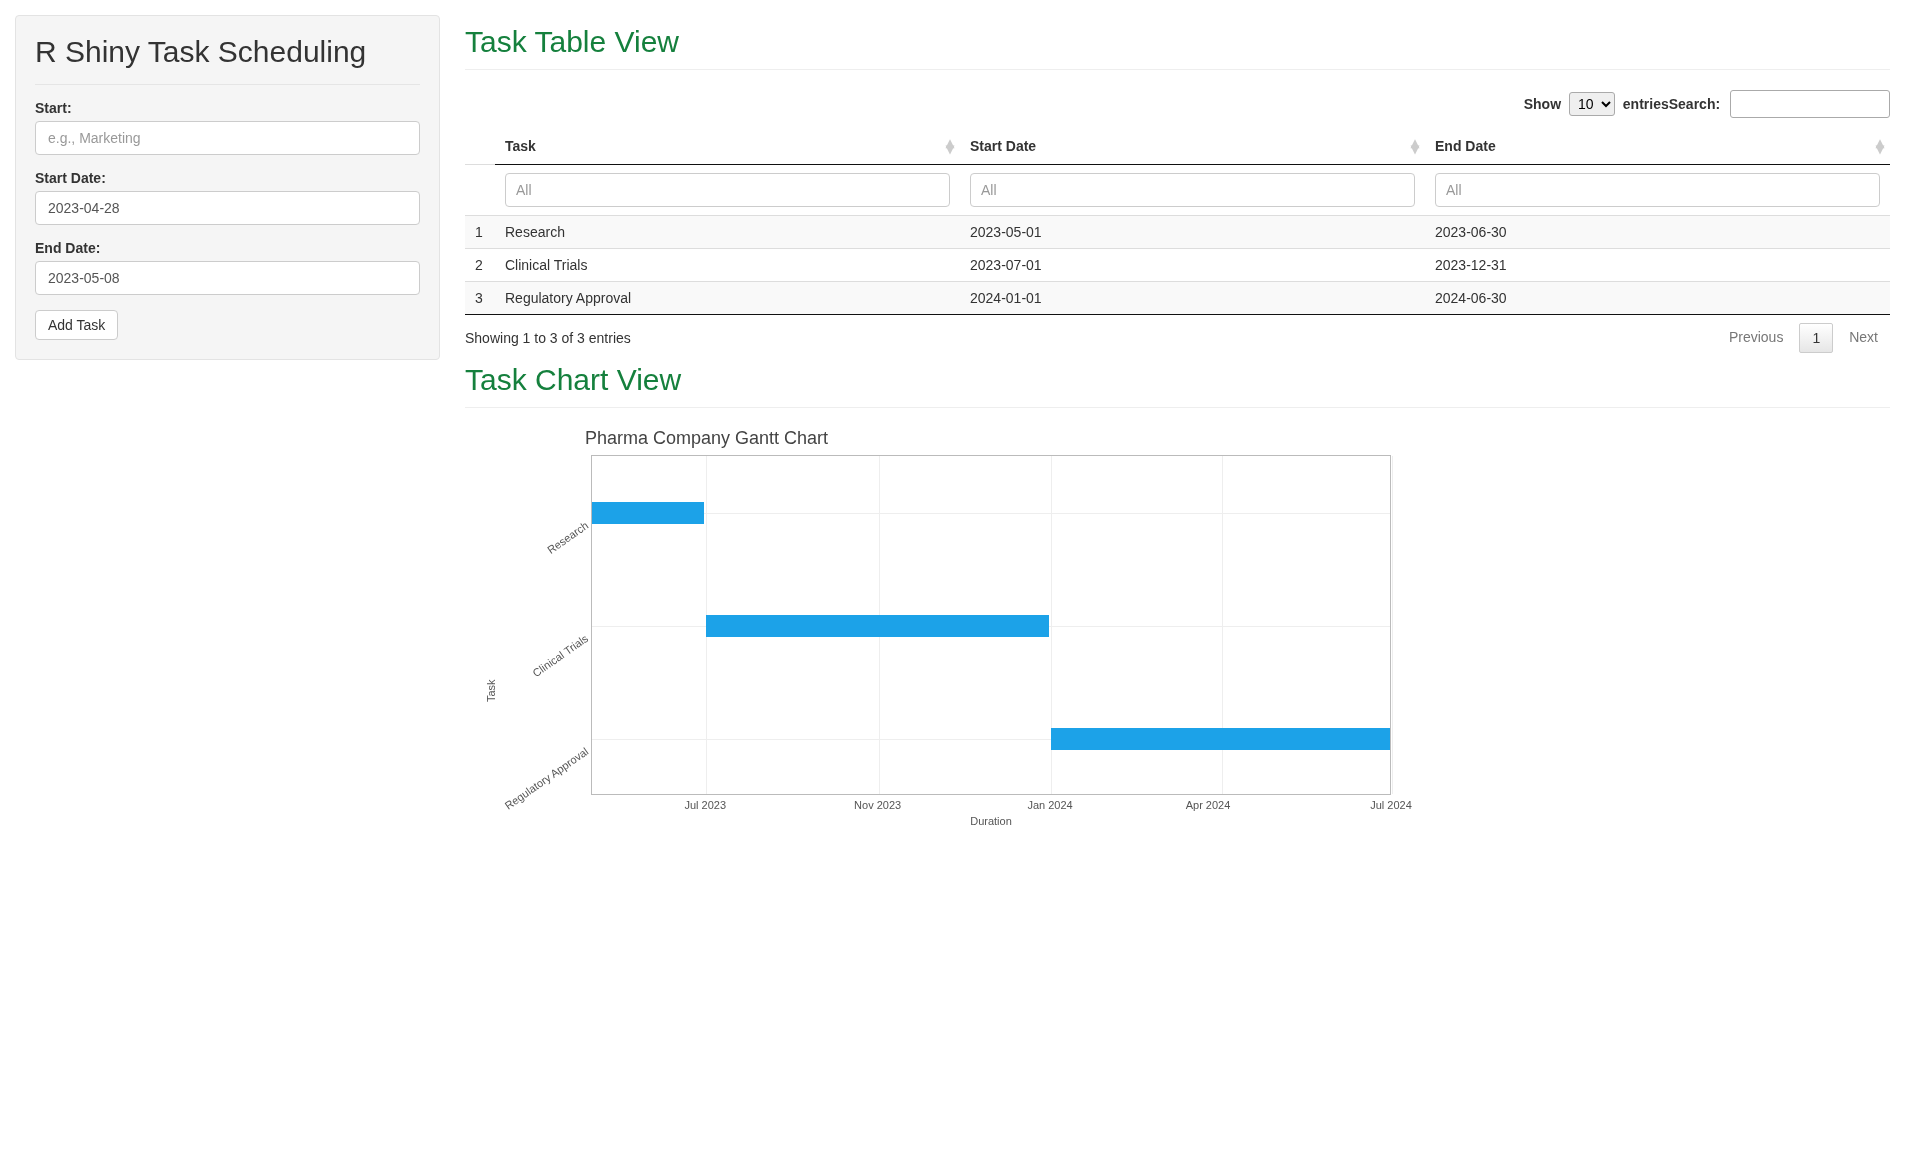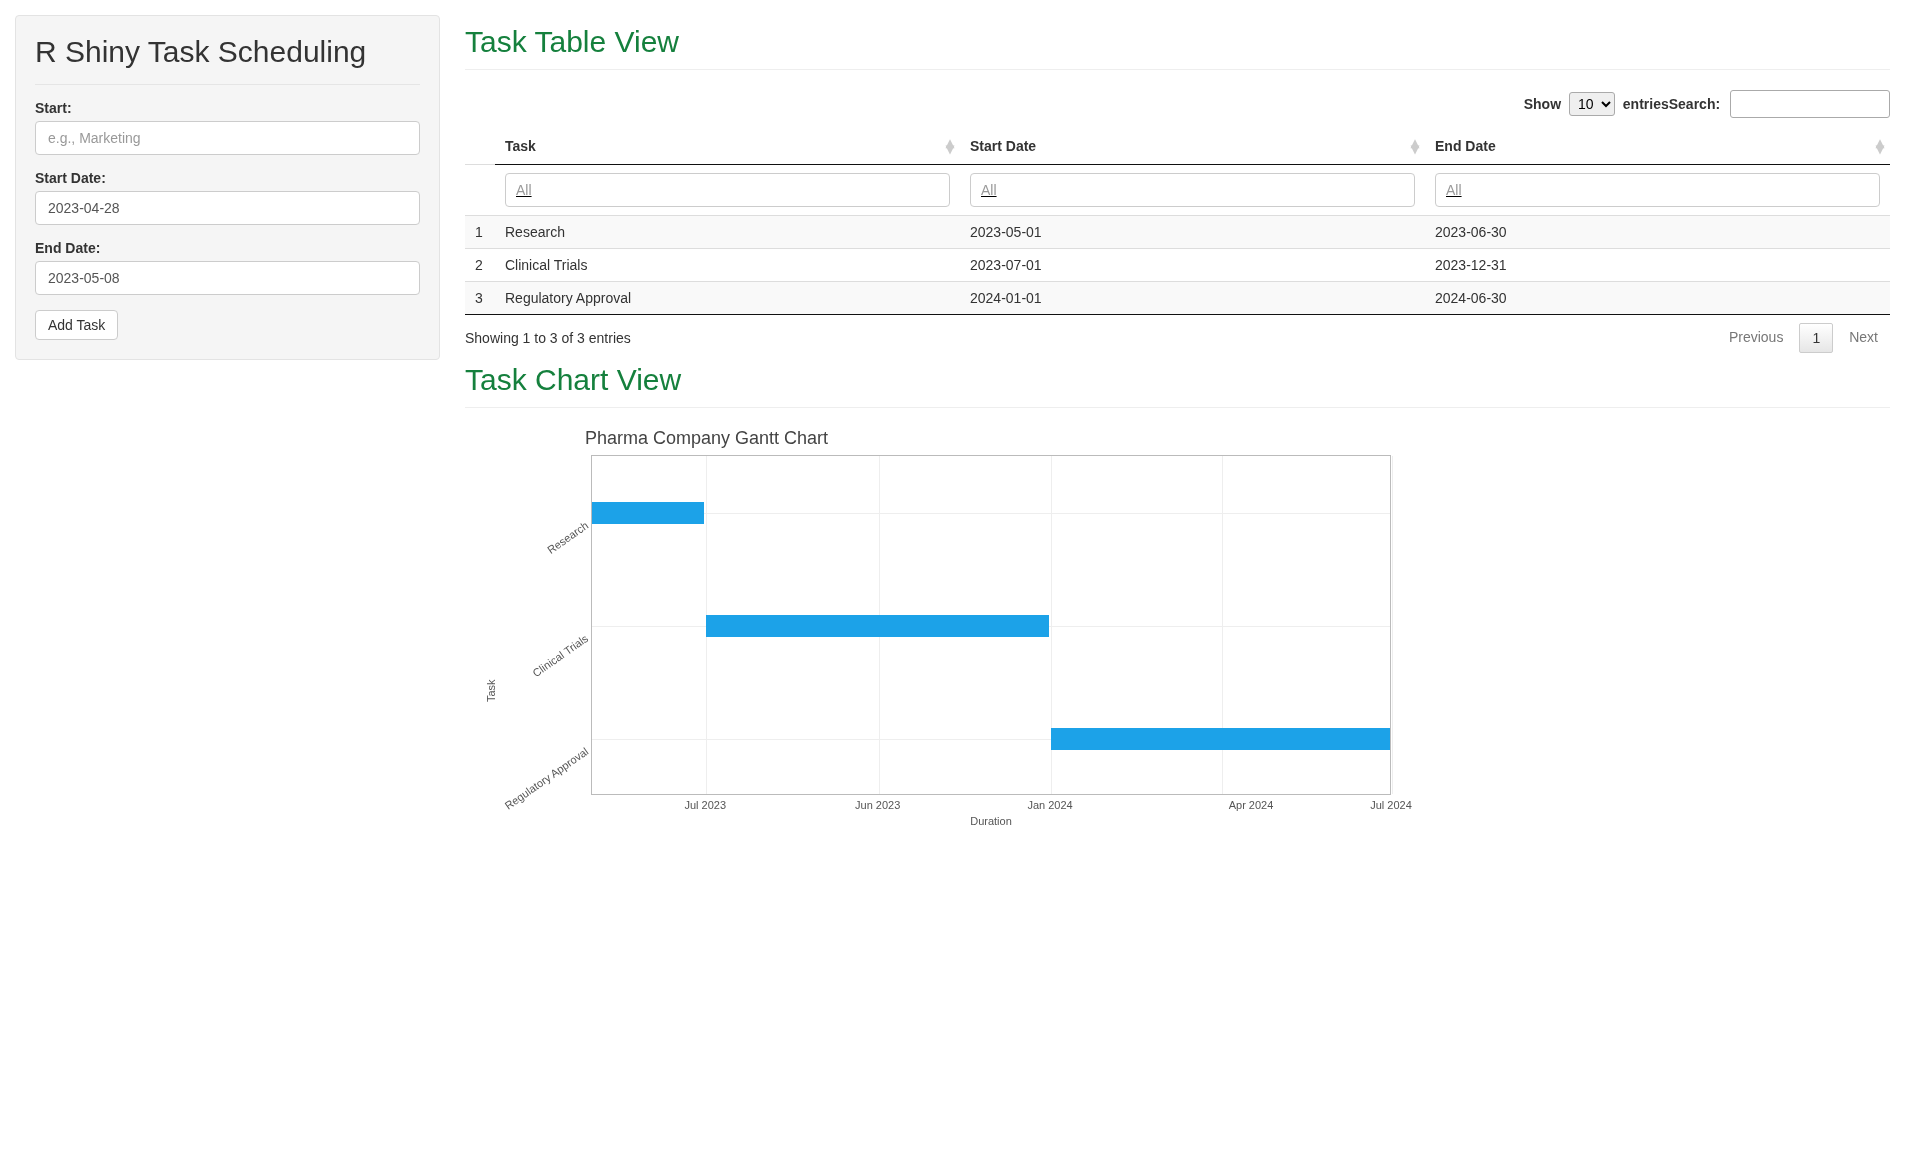--- a/index.html
+++ b/index.html
@@ -140,21 +140,20 @@
     padding: 8px 10px;
     border-bottom: 1px solid #ddd;
   }
   .filter-row input {
     width: 100%;
     border: 1px solid #ccc;
     border-radius: 4px;
     padding: 14px 10px;
     font-size: 14px;
     height: 34px;
-    text-decoration: underline;
   }
   .filter-row input::placeholder { color: #999; }
   table.dataTable tbody tr td {
     padding: 8px 10px;
     border-top: 1px solid #ddd;
   }
   table.dataTable tbody tr:nth-child(odd) { background: #f9f9f9; }
   table.dataTable tbody tr:last-child td { border-bottom: 1px solid #111; }
 
   .dt-footer {
@@ -397,23 +396,23 @@
               <div class="vgrid" style="left: 800px;"></div>
               <div class="hgrid" style="top: 56.6667px;"></div>
               <div class="bar" style="left: 0px; width: 112.412px; top: 45.6667px;"></div>
               <div class="hgrid" style="top: 170px;"></div>
               <div class="bar" style="left: 114.286px; width: 342.857px; top: 159px;"></div>
               <div class="hgrid" style="top: 283.333px;"></div>
               <div class="bar" style="left: 459.016px; width: 339.11px; top: 272.333px;"></div>
             </div>
           <div class="x-ticks" id="x-ticks">
               <div class="x-tick" style="left: 114.286px;">Jul 2023</div>
-              <div class="x-tick" style="left: 286.651px;">Jun 2023</div>
+              <div class="x-tick" style="left: 286.651px;">Nov 2023</div>
               <div class="x-tick" style="left: 459.016px;">Jan 2024</div>
-              <div class="x-tick" style="left: 660px;">Apr 2024</div>
+              <div class="x-tick" style="left: 617px;">Apr 2024</div>
               <div class="x-tick" style="left: 800px;">Jul 2024</div>
             </div>
           <div class="x-axis-label">Duration</div>
         </div>
       </div>
     </div>
 
   </div>
 </div>
 

